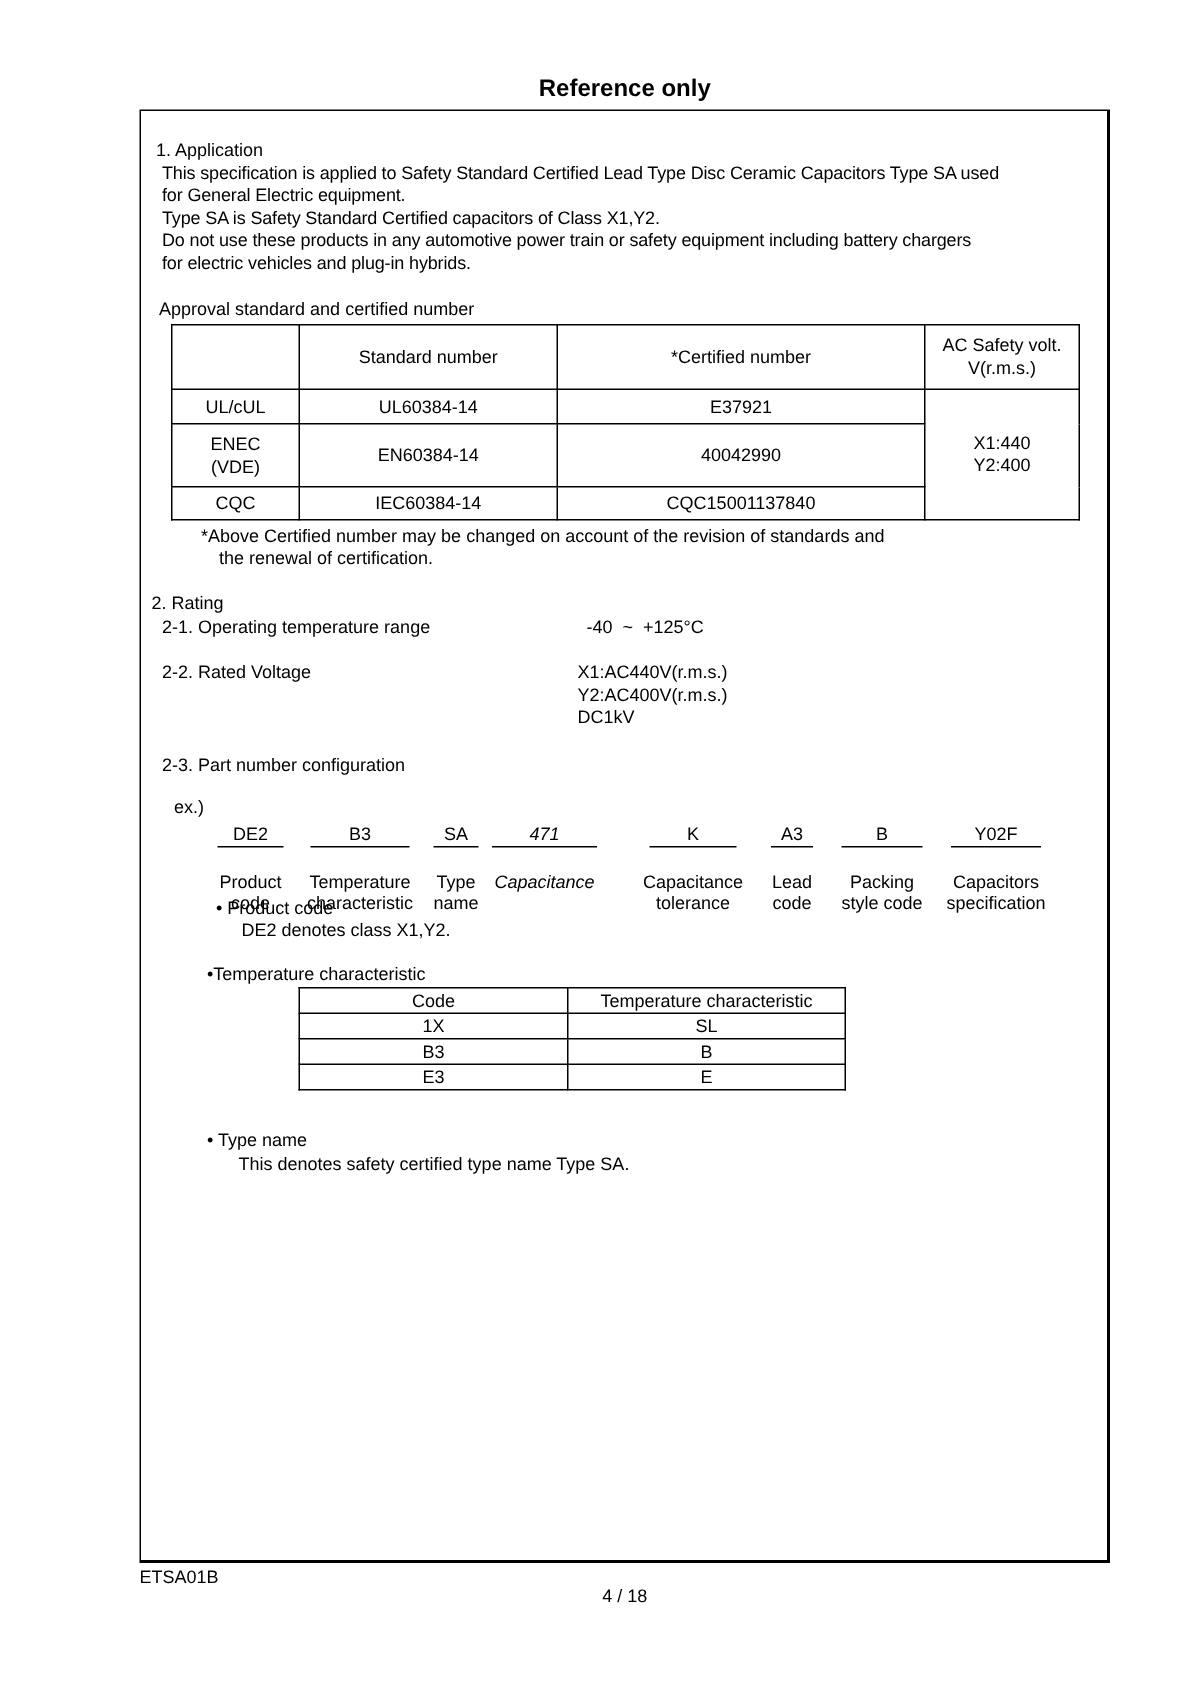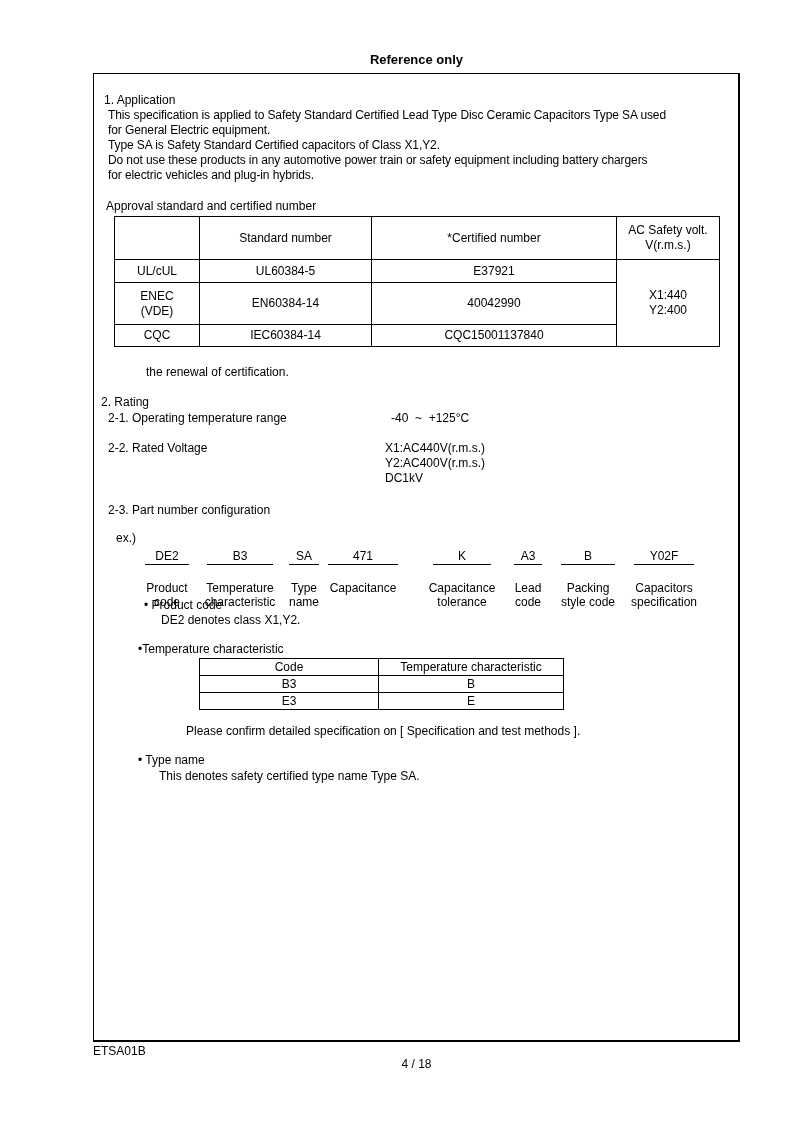--- a/index.html
+++ b/index.html
@@ -3,21 +3,21 @@
 <meta charset="utf-8">
 <style>
   html, body { margin:0; padding:0; }
   body {
     width:794px; height:1123px; background:#ffffff; color:#000;
     font-family:"Liberation Sans", sans-serif; font-size:12px; line-height:15px;
     position:relative; overflow:hidden;
   }
   .abs { position:absolute; }
   .pre { white-space:pre; }
-  .doc-title { left:93px; top:52px; width:647px; text-align:center; font-weight:bold; font-size:13px; }
+  .doc-title { left:93px; top:52px; width:647px; text-align:center; font-weight:bold; font-size:16px; }
   .main-box {
     left:93px; top:73px; width:647px; height:969px;
     border:1px solid #000; border-right-width:2px; border-bottom-width:2px;
     box-sizing:border-box;
   }
 
   
   .app-heading { left:10px; top:19px; }
   .app-body { left:14px; top:34px; letter-spacing:-0.1px; }
 
@@ -41,21 +41,21 @@
 
   
   .pn-row { left:0; top:457px; width:645px; height:50px; }
   .pn-ex { position:absolute; left:22px; top:0; }
   .pn-seg { position:absolute; top:18px; text-align:center; }
   .pn-code { display:inline-block; border-bottom:1px solid #000; line-height:14px; padding-bottom:1px; }
   .pn-label { margin-top:16px; line-height:14px; white-space:pre; }
   .seg1 { left:47px;  width:52px; } .seg1 .pn-code { width:44px; }
   .seg2 { left:104px; width:84px; } .seg2 .pn-code { width:66px; }
   .seg3 { left:189px; width:42px; } .seg3 .pn-code { width:30px; }
-  .seg4 { left:231px; width:76px; } .seg4 .pn-code { width:70px; }
+  .seg4 { left:231px; width:76px;font-style:italic; } .seg4 .pn-code { width:70px; }
   .seg5 { left:329px; width:78px; } .seg5 .pn-code { width:58px; }
   .seg6 { left:412px; width:44px; } .seg6 .pn-code { width:28px; }
   .seg7 { left:462px; width:64px; } .seg7 .pn-code { width:54px; }
   .seg8 { left:532px; width:76px; } .seg8 .pn-code { width:60px; }
 
   .bullet-pc { left:50px; top:524px; }
   .desc-pc   { left:67px; top:539px; }
 
   .bullet-tc { left:44px; top:568px; }
   .tc-table  { left:105px; top:584px; border-collapse:collapse; table-layout:fixed; }
@@ -97,38 +97,39 @@
     <tbody>
       <tr style="height:43px">
         <td></td>
         <td>Standard number</td>
         <td>*Certified number</td>
         <td class="pre">AC Safety volt.
 V(r.m.s.)</td>
       </tr>
       <tr style="height:23px">
         <td class="pre">UL/cUL</td>
-        <td>UL60384-5</td>
+        <td>UL60384-14</td>
         <td>E37921</td>
         <td rowspan="3" class="pre">X1:440
 Y2:400</td>
       </tr>
       <tr style="height:42px">
         <td class="pre">ENEC
 (VDE)</td>
         <td>EN60384-14</td>
         <td>40042990</td>
       </tr>
       <tr style="height:22px">
         <td class="pre">CQC</td>
         <td>IEC60384-14</td>
         <td>CQC15001137840</td>
       </tr>
     </tbody>
   </table>
+  <div class="abs note1">*Above Certified number may be changed on account of the revision of standards and</div>
   <div class="abs note2">the renewal of certification.</div>
 
   <div class="abs rating-heading">2. Rating</div>
   <div class="abs t-label">2-1. Operating temperature range</div>
   <div class="abs t-value pre">-40  ~  +125°C</div>
   <div class="abs v-label">2-2. Rated Voltage</div>
   <div class="abs v-value pre">X1:AC440V(r.m.s.)
 Y2:AC400V(r.m.s.)
 DC1kV</div>
   <div class="abs pn-heading">2-3. Part number configuration</div>
@@ -184,30 +185,33 @@
     <colgroup>
         <col style="width:179px">
         <col style="width:185px">
       </colgroup>
     <tbody>
       <tr>
         <td>Code</td>
         <td>Temperature characteristic</td>
       </tr>
       <tr>
+        <td>1X</td>
+        <td>SL</td>
+      </tr>
+      <tr>
         <td>B3</td>
         <td>B</td>
       </tr>
       <tr>
         <td>E3</td>
         <td>E</td>
       </tr>
     </tbody>
   </table>
-  <div class="abs tc-note">Please confirm detailed specification on [ Specification and test methods ].</div>
 
   <div class="abs bullet-tn">• Type name</div>
   <div class="abs desc-tn">This denotes safety certified type name Type SA.</div>
 
 </div>
 
 <div class="abs footer-code">ETSA01B</div>
 <div class="abs footer-page">4 / 18</div>
 
 </body></html>

